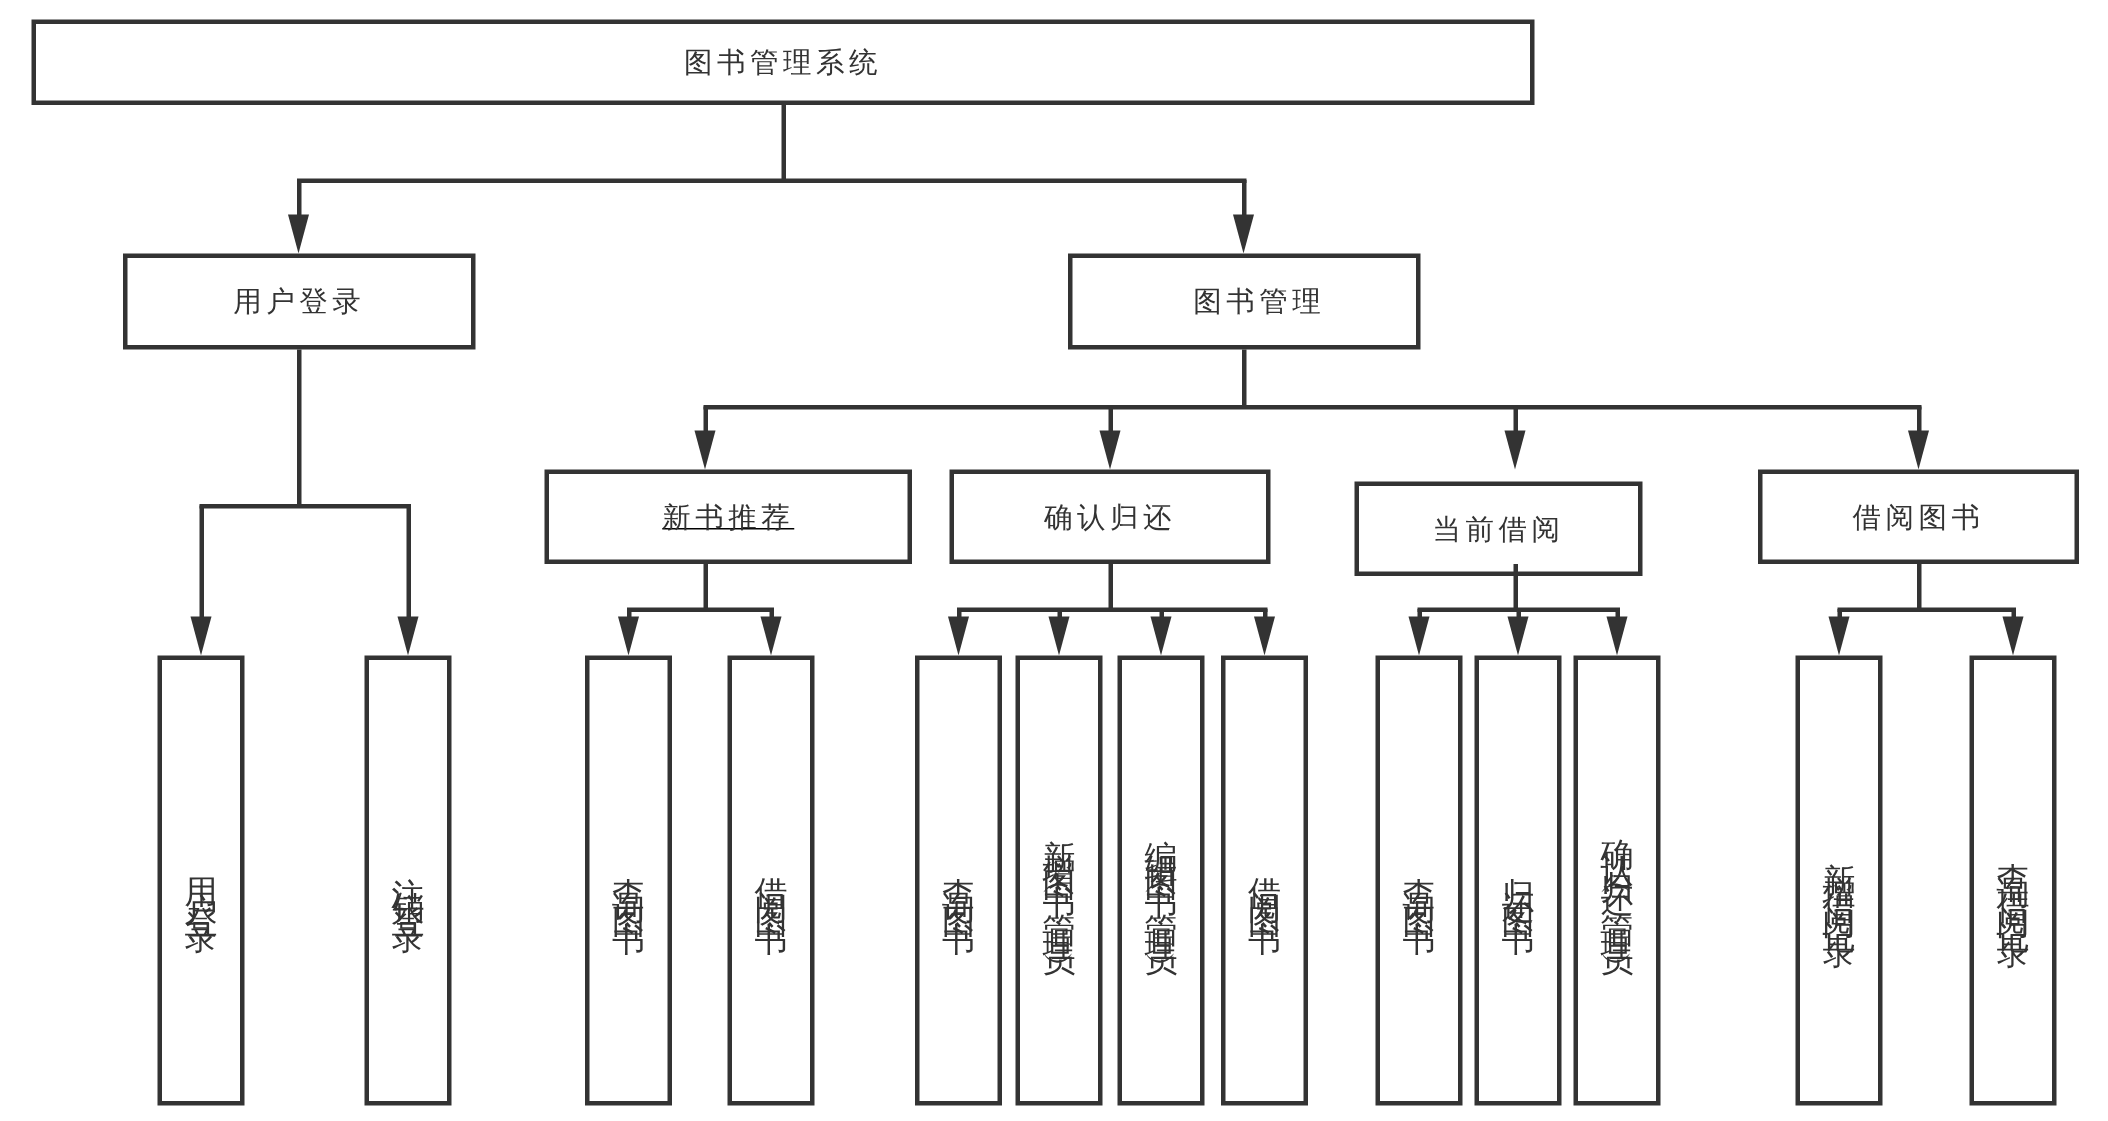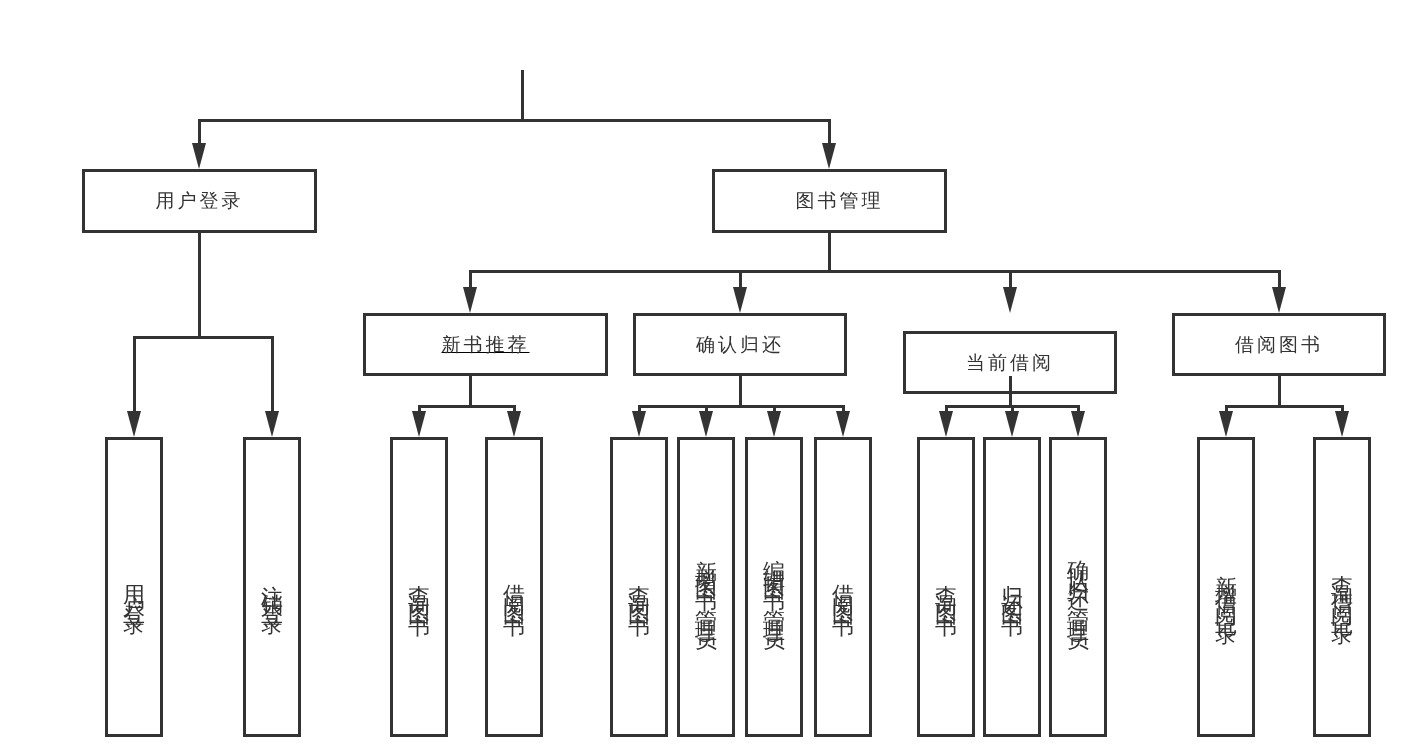--- a/index.html
+++ b/index.html
@@ -59,20 +59,23 @@
     letter-spacing: 1px;
     white-space: nowrap;
     z-index: 5;
   }
 </style>
 </head>
 <body>
 
 <div id="canvas">
 
+  <div class="box" style="left:21px; top:13px; width:1002px; height:57px;">
+    <span class="hlabel">图书管理系统</span>
+  </div>
 
   <div class="vline" style="left:520.5px; top:70px; height:51px;"></div>
   <div class="hline" style="left:197.5px; top:118.5px; width:633px;"></div>
   <div class="vline" style="left:197.5px; top:120px; height:25px;"></div>
   <div class="vline" style="left:827.5px; top:120px; height:25px;"></div>
   <div class="arrow" style="left:192px; top:143px;"></div>
   <div class="arrow" style="left:822px; top:143px;"></div>
 
   <div class="box" style="left:82px; top:169px; width:235px; height:64px;">
     <span class="hlabel">用户登录</span>
@@ -98,21 +101,21 @@
   <div class="arrow" style="left:733px; top:287px;"></div>
   <div class="arrow" style="left:1003px; top:287px;"></div>
   <div class="arrow" style="left:1272px; top:287px;"></div>
 
   <div class="box" style="left:363px; top:313px; width:245px; height:63px;text-decoration:underline;">
     <span class="hlabel">新书推荐</span>
   </div>
   <div class="box" style="left:633px; top:313px; width:214px; height:63px;">
     <span class="hlabel">确认归还</span>
   </div>
-  <div class="box" style="left:903px; top:331px; width:214px; height:63px;">
+  <div class="box" style="left:903px; top:321px; width:192px; height:63px;">
     <span class="hlabel">当前借阅</span>
   </div>
   <div class="box" style="left:1172px; top:313px; width:214px; height:63px;">
     <span class="hlabel">借阅图书</span>
   </div>
 
   <div class="vline" style="left:468.5px; top:376px; height:31px;"></div>
   <div class="hline" style="left:417.5px; top:404.5px; width:98px;"></div>
   <div class="vline" style="left:417.5px; top:406px; height:7px;"></div>
   <div class="vline" style="left:512.5px; top:406px; height:7px;"></div>

